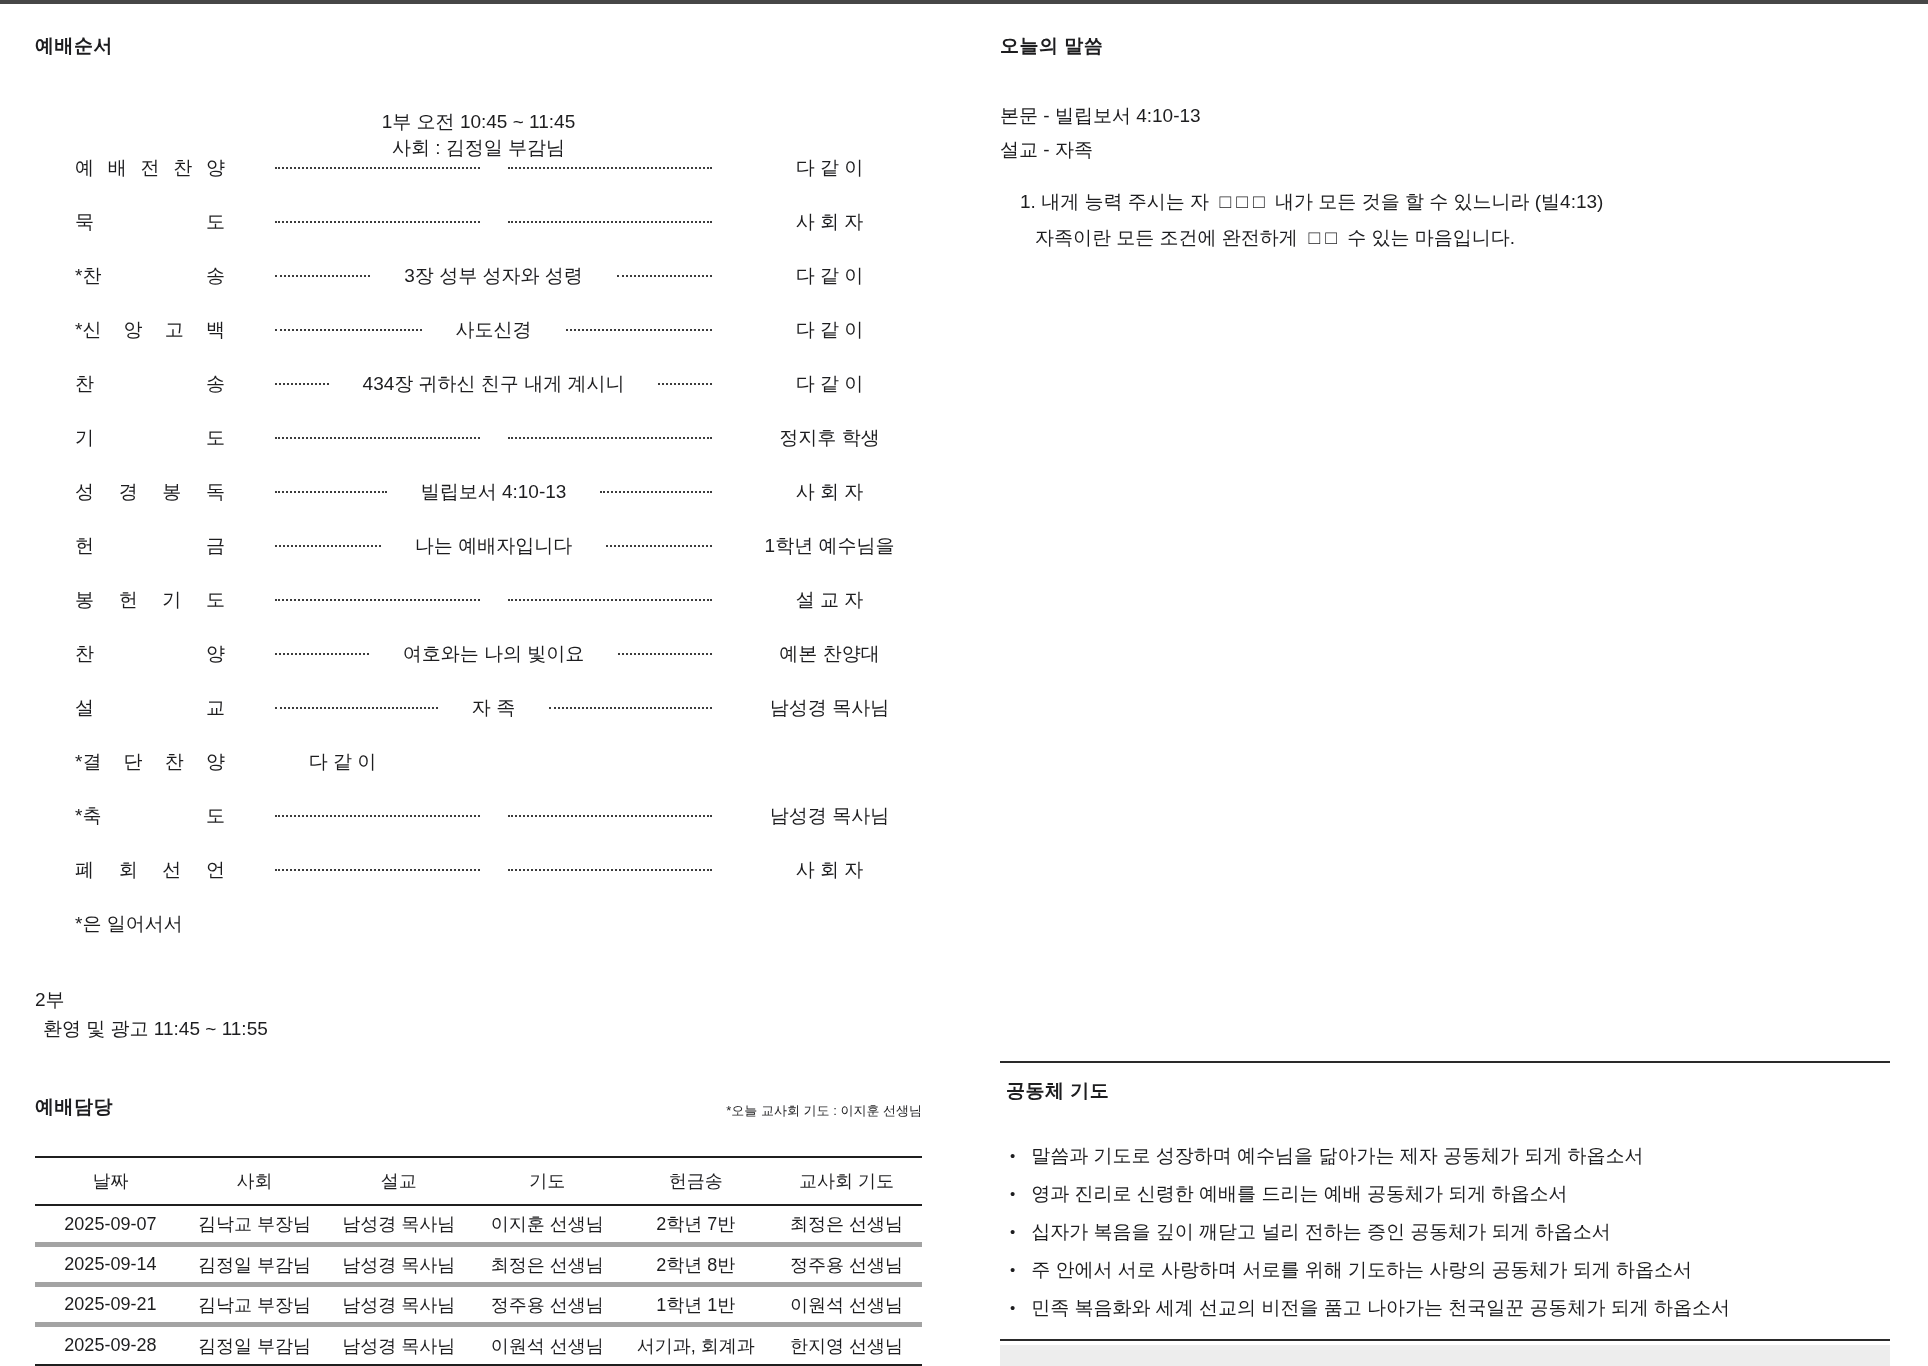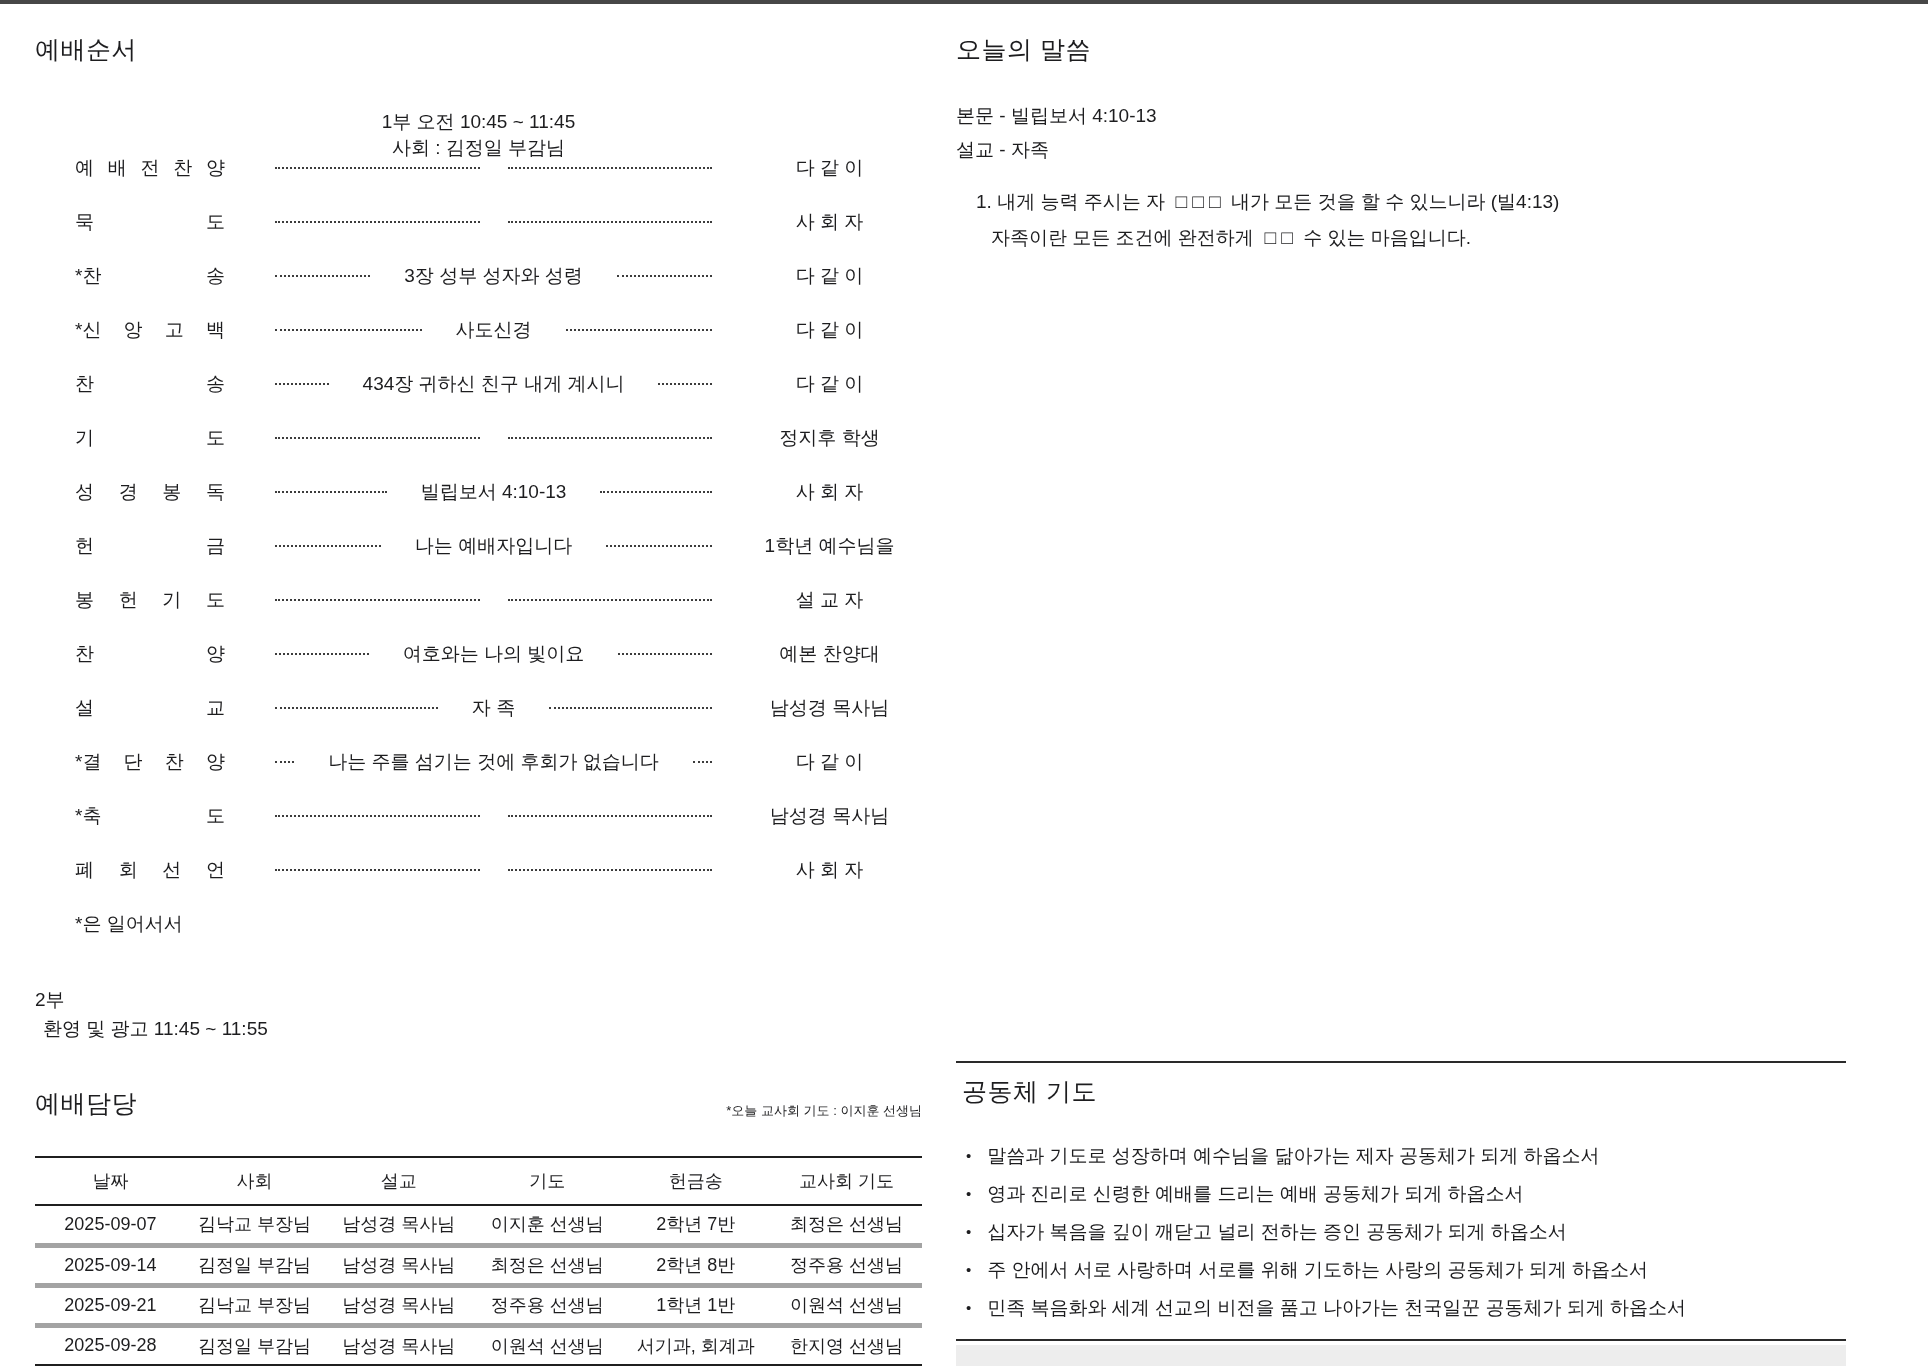--- a/index.html
+++ b/index.html
@@ -7,21 +7,21 @@
   body {
     width:1928px; height:1366px; overflow:hidden;
     font-family:"Liberation Sans","DejaVu Sans",sans-serif;
     color:#1d1d1f; font-size:19px;
   }
   .topbar { height:4px; background:#474747; }
   .content { display:flex; height:1362px; }
 
   
   .left-col { width:887px; margin-left:35px; display:flex; flex-direction:column; }
-  .section-title { font-size:25px; font-weight:400; letter-spacing:0.5px; }
+  .section-title { font-size:19px; font-weight:700; letter-spacing:0.5px; }
   .lc-title { margin-top:29px; height:30px; }
   .order-header { margin-top:46px; display:flex; justify-content:space-between; align-items:center; height:24px;flex-direction:column; }
   .order-list { margin-top:8px; }
   .order-item { height:54px; display:flex; align-items:center; padding-left:40px; }
   .order-label { width:150px; text-align:justify; text-align-last:justify; white-space:normal; }
   .order-middle { flex:1; margin-left:50px; display:flex; align-items:center; min-width:0;gap:28px; }
   .leader { flex:1; height:0; border-bottom:2px dotted #3c3c3c; }
   .order-center-text { margin:0 6px; white-space:nowrap; }
   .order-performer { width:185px; margin-left:25px; text-align:center; white-space:nowrap; }
   .order-footnote { height:54px; display:flex; align-items:center; padding-left:40px; }
@@ -30,21 +30,21 @@
   .part2-detail { line-height:30px; padding-left:8px; }
   .duty-head { margin-top:44px; display:flex; justify-content:space-between; align-items:flex-end; height:32px; }
   .duty-note { font-size:13px; }
   .duty-table { margin-top:36px; width:887px; border-collapse:collapse; font-size:18px; }
   .duty-table th { height:48px; font-weight:400; text-align:center;
                    border-top:2px solid #1f1f1f; border-bottom:2px solid #1f1f1f; }
   .duty-table td { height:40px; text-align:center; border-bottom:5px solid #a3a3a3; }
   .duty-table tr:last-child td { border-bottom:2px solid #1f1f1f; }
 
   
-  .right-col { width:890px; margin-left:34px; display:flex; flex-direction:column; }
+  .right-col { width:890px; margin-left:78px; display:flex; flex-direction:column; }
   .rc-title { margin-top:29px; height:30px; }
   .word-lines { margin-top:36px; }
   .word-line { line-height:34px; }
   .note1 { margin-top:20px; line-height:30px; padding-left:20px; }
   .note2 { margin-top:34px; line-height:30px; padding-left:20px; }
   .note-sub { margin-top:6px; line-height:30px; padding-left:35px; }
   .pre { white-space:pre-wrap; }
 
   .prayer-box { margin-top:auto; border-top:2px solid #2a2a2a; border-bottom:2px solid #2a2a2a;
                 padding:12px 0 12px 0; }
@@ -173,25 +173,20 @@
         <span class="order-middle">
             <span class="leader"></span>
             <span class="order-center-text">자 족</span>
             <span class="leader"></span>
           </span>
         <span class="order-performer">남성경 목사님</span>
       </div>
 
       <div class="order-item">
         <span class="order-label">*결 단 찬 양</span>
-        <span class="order-middle">
-            <span class="leader"></span>
-            <span class="order-center-text">나는 주를 섬기는 것에 후회가 없습니다</span>
-            <span class="leader"></span>
-          </span>
         <span class="order-performer">다 같 이</span>
       </div>
 
       <div class="order-item">
         <span class="order-label">*축 도</span>
         <span class="order-middle">
             <span class="leader"></span>
             <span class="leader"></span>
           </span>
         <span class="order-performer">남성경 목사님</span>

